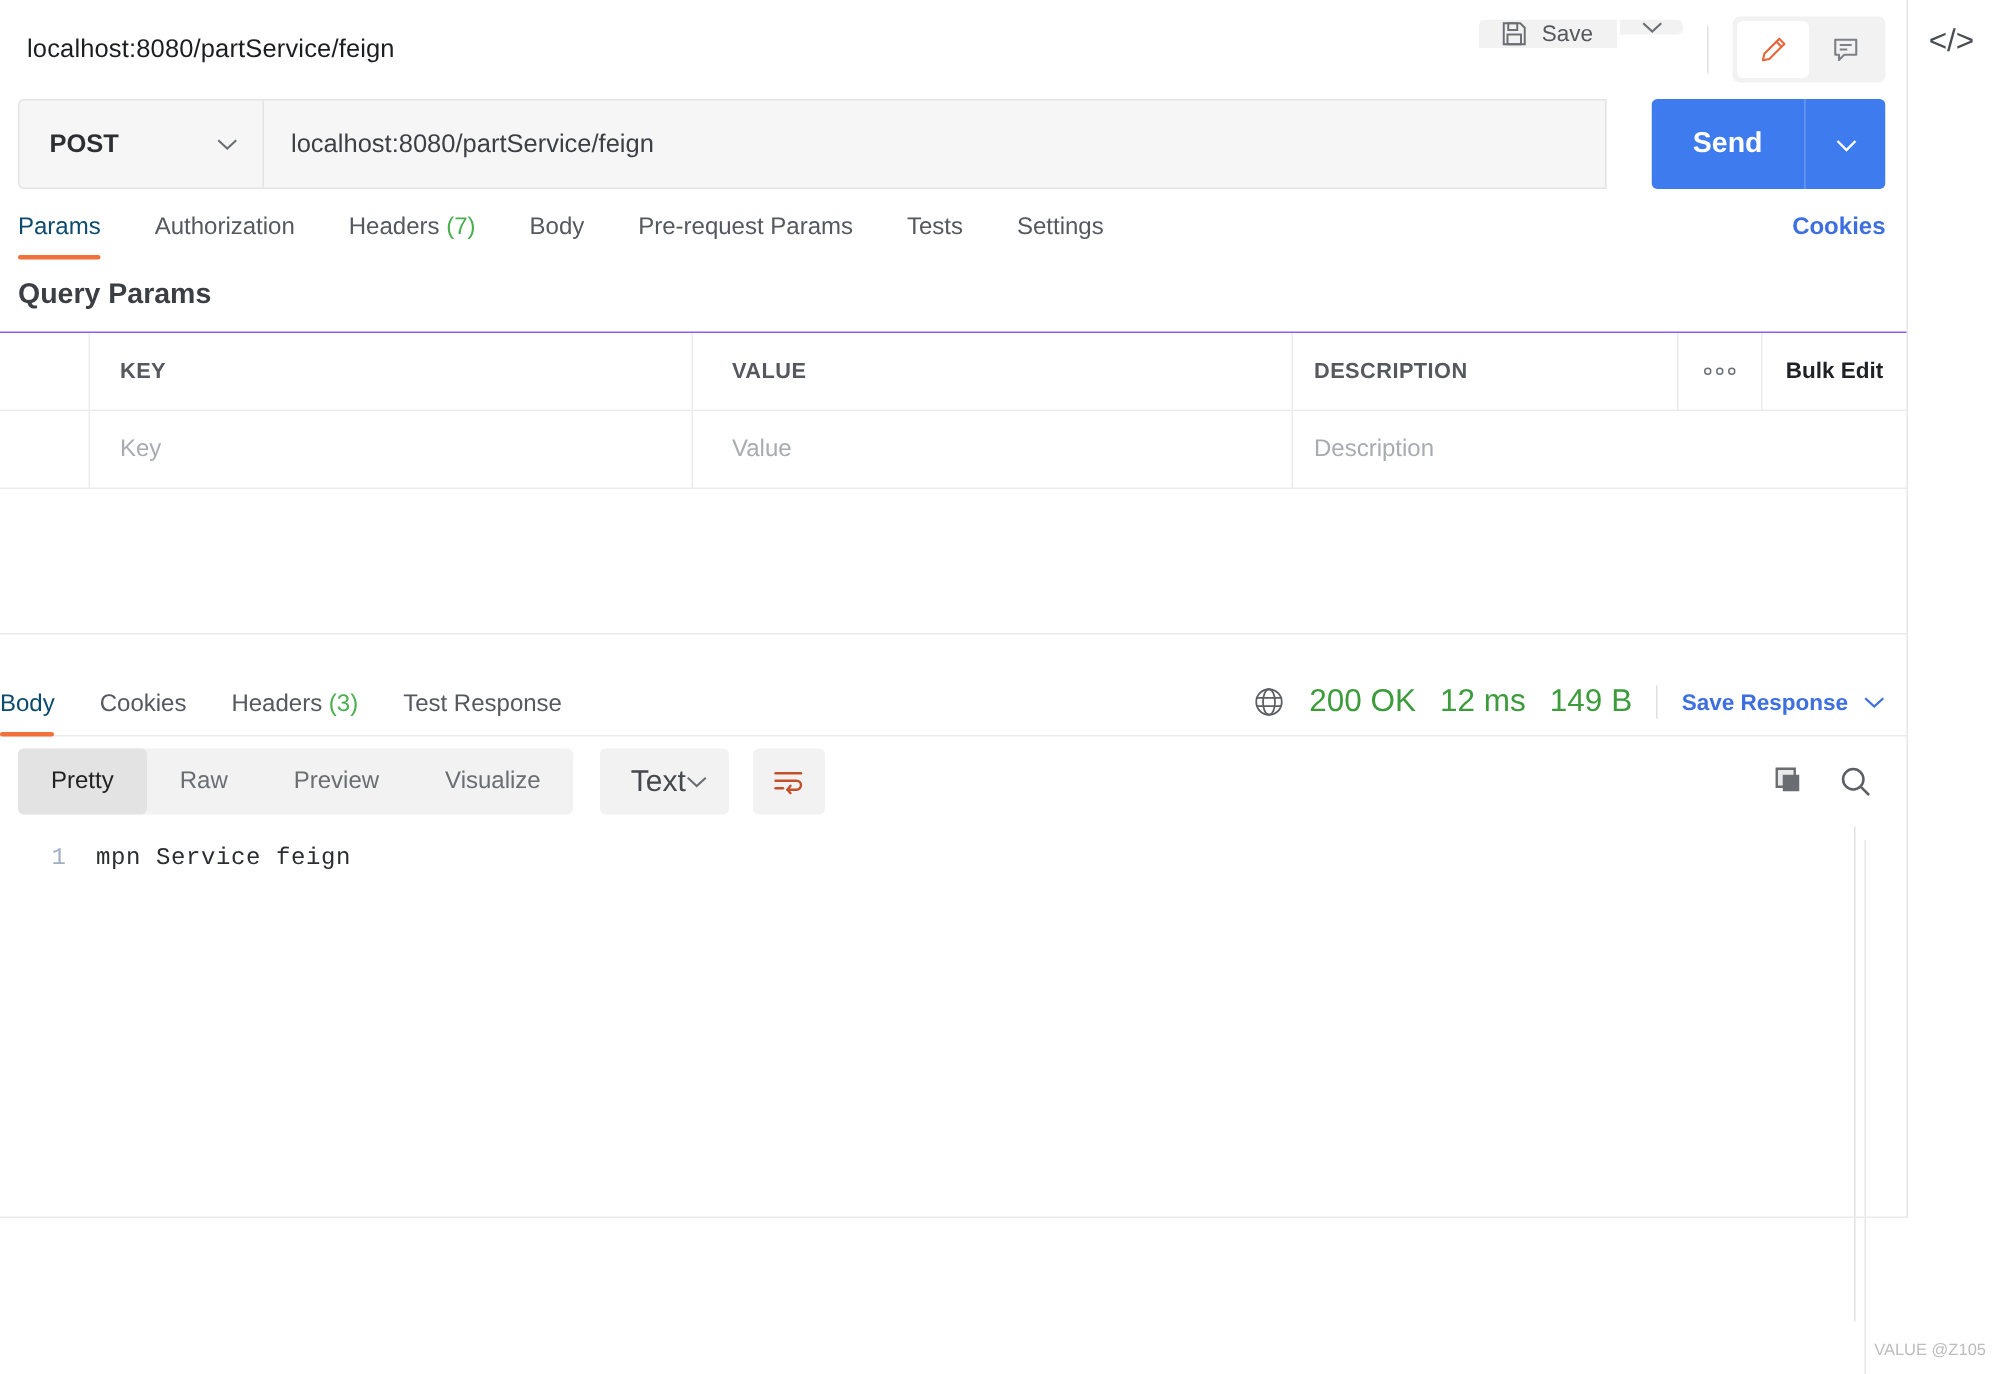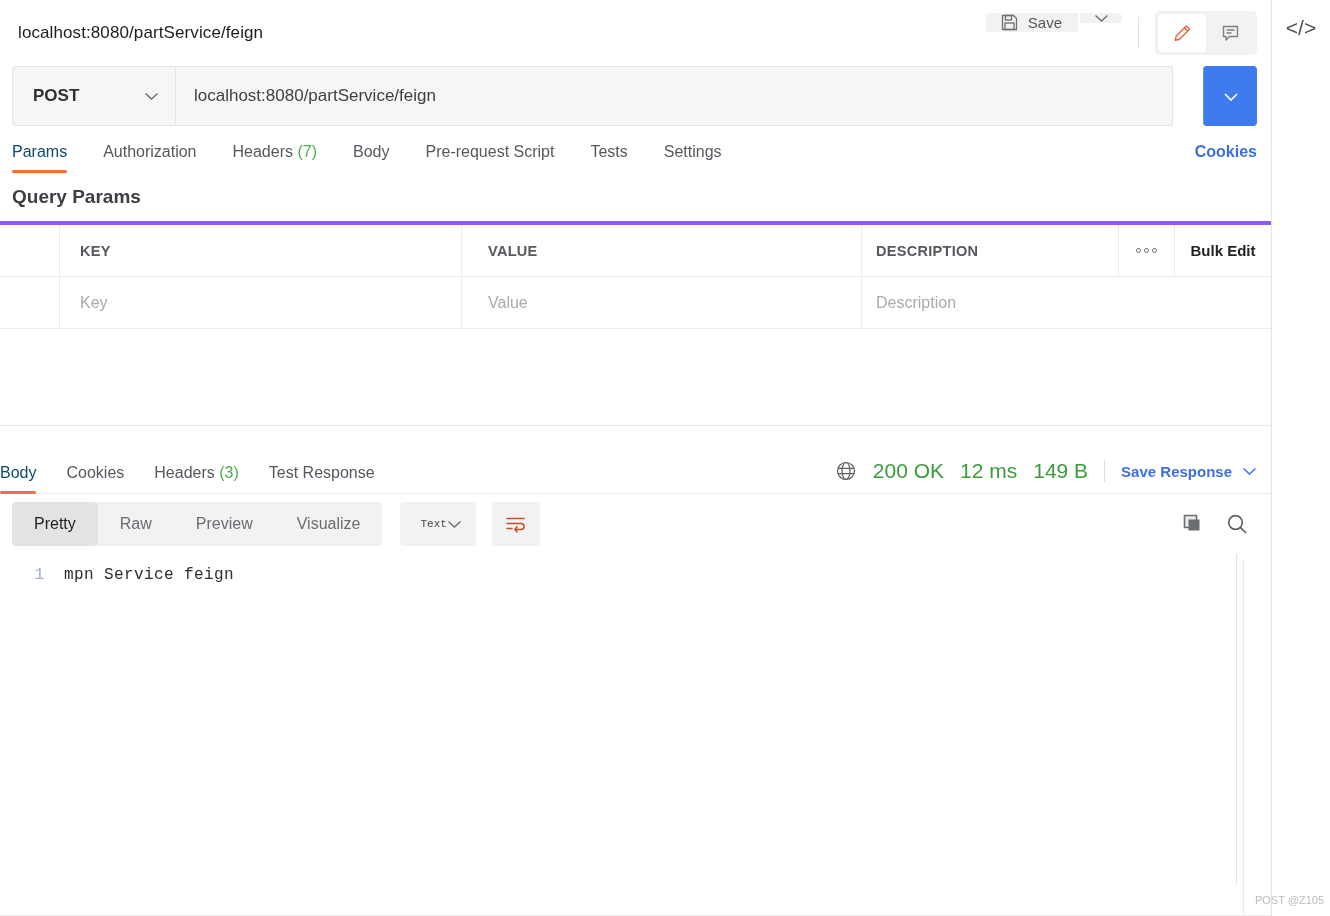--- a/index.html
+++ b/index.html
@@ -4,21 +4,21 @@
 <style>
   * { box-sizing: border-box; margin: 0; padding: 0; }
   html, body {
     width: 1330px; height: 916px;
     background: #ffffff;
     font-family: "Liberation Sans", sans-serif;
     color: #2c3036;
     overflow: hidden;
   }
   .app { position: relative; width: 1330px; height: 916px; display: flex; }
-  .main { width: 1272px; height: 916px; position: relative; border-right: 1px solid #e6e6e6; }
+  .main { width: 1272px; height: 812px; position: relative; border-right: 1px solid #e6e6e6; }
   .rail { width: 58px; height: 916px; background: #fff; display: flex; flex-direction: column; align-items: center; padding-top: 16px; }
 
   
   .header { height: 66px; display: flex; align-items: center; padding: 0 14px 0 18px; }
   .req-title { font-size: 17px; color: #1c1d1f; letter-spacing: .1px; }
   .header-right { margin-left: auto; display: flex; align-items: center; }
   .save-group { display: flex; align-items: flex-start; height: 40px; border-radius: 4px; overflow: hidden; }
   .save-btn { background: #f2f2f2; display: flex; align-items: center; gap: 9px; padding: 0 16px 0 14px; font-size: 15px; color: #54575c; cursor: pointer; }
   .save-caret { background: #f2f2f2; width: 42px; display: flex; align-items: center; justify-content: center; margin-left: 2px; border-radius: 0 4px 4px 0; cursor: pointer; }
   .hdr-div { width: 1px; height: 32px; background: #e1e1e1; margin: 0 16px; }
@@ -38,21 +38,21 @@
   
   .tabrow { height: 46px; display: flex; align-items: flex-end; padding: 0 14px 0 12px; }
   .tab { font-size: 16px; color: #55585e; padding: 0 0 11px 0; margin-right: 36px; cursor: pointer; position: relative; white-space: nowrap; }
   .tab.active { color: #0c4a6e; }
   .tab.active::after { content: ""; position: absolute; left: 0; right: 0; bottom: -1px; height: 3px; background: #f2713b; border-radius: 2px; }
   .tab .count { color: #4caf50; }
   .cookies-link { margin-left: auto; font-size: 16px; color: #3e6fe0; font-weight: bold; cursor: pointer; padding-bottom: 11px; }
 
   
   .qp-title { font-size: 19px; font-weight: bold; color: #3b3e43; padding: 14px 0 13px 12px; }
-  .tbl { border-top: 4px solid #8b5cf6; }
+  .tbl { border-top: 1px solid #8b5cf6; }
   .tbl-row { display: flex; border-bottom: 1px solid #ececec; }
   .cell-chk { width: 60px; border-right: 1px solid #ececec; }
   .cell-key { width: 402px; border-right: 1px solid #ececec; padding: 0 0 0 20px; display: flex; align-items: center; }
   .cell-val { width: 400px; border-right: 1px solid #ececec; padding: 0 0 0 26px; display: flex; align-items: center; }
   .cell-desc { flex: 1; padding: 0 0 0 14px; display: flex; align-items: center; }
   .head-row { height: 52px; }
   .head-row .cell-desc { border-right: 1px solid #ececec; }
   .cell-dots { width: 56px; border-right: 1px solid #ececec; display: flex; align-items: center; justify-content: center; cursor: pointer; }
   .cell-bulk { width: 96px; display: flex; align-items: center; justify-content: center; font-size: 15px; font-weight: bold; color: #1f2124; cursor: pointer; }
   .th { font-size: 14.5px; font-weight: bold; color: #55585d; letter-spacing: .3px; }
@@ -71,21 +71,21 @@
   .resp-meta { margin-left: auto; display: flex; align-items: center; gap: 16px; padding-bottom: 10px; }
   .globe { width: 22px; height: 22px; }
   .meta-txt { font-size: 21px; color: #3c9c3c; }
   .meta-div { width: 1px; height: 22px; background: #dfdfdf; }
   .save-resp { font-size: 15px; color: #3e6fe0; font-weight: bold; cursor: pointer; display: flex; align-items: center; gap: 10px; }
 
   .view-bar { height: 60px; display: flex; align-items: center; padding: 0 14px 0 12px; }
   .seg { display: flex; background: #f2f2f2; border-radius: 4px; height: 44px; align-items: stretch; }
   .seg-item { display: flex; align-items: center; padding: 0 22px; font-size: 16px; color: #6a6d72; cursor: pointer; border-radius: 4px; }
   .seg-item.active { background: #e3e3e3; color: #222; }
-  .fmt { margin-left: 18px; background: #f2f2f2; border-radius: 4px; height: 44px; display: flex; align-items: center; padding: 0 14px 0 20px; font-size: 11px; color: #45484d; cursor: pointer; font-family: Liberation Mono, monospace; }
+  .fmt { margin-left: 18px; background: #f2f2f2; border-radius: 4px; height: 44px; display: flex; align-items: center; padding: 0 14px 0 20px; font-size: 20px; color: #45484d; cursor: pointer; }
   .wrapbtn { margin-left: 16px; background: #f2f2f2; border-radius: 4px; width: 48px; height: 44px; display: flex; align-items: center; justify-content: center; cursor: pointer; }
   .view-right { margin-left: auto; display: flex; align-items: center; gap: 20px; padding-right: 8px; }
 
   .code { position: relative; padding-top: 12px; height: 330px; }
   .code-line { display: flex; font-family: "Liberation Mono", monospace; font-size: 16px; }
   .lineno { width: 64px; text-align: right; padding-right: 20px; color: #9fb0c2; }
   .code-txt { color: #2b2d30; letter-spacing: .4px; }
   .minimap { position: absolute; left: 1236px; top: 0; width: 1px; height: 330px; background: #e2e2e2; }
   .vsplit { position: absolute; left: 1243px; top: 560px; width: 1px; height: 356px; background: #e8e8e8; }
 
@@ -150,36 +150,37 @@
       <div class="method">
         <span>POST</span>
         <span>
           <svg width="15" height="10" viewBox="0 0 15 10" fill="none" stroke="#6b6e73" stroke-width="1.4">
               <path d="M1.5 2.5L7.5 8L13.5 2.5"></path>
             </svg>
         </span>
       </div>
       <div class="url-input">localhost:8080/partService/feign</div>
       <div class="send-group">
+        <div class="send-btn">Send</div>
         <div class="send-caret">
           <span>
             <svg width="16" height="11" viewBox="0 0 16 11" fill="none" stroke="#ffffff" stroke-width="1.6">
                 <path d="M2 3L8 9L14 3"></path>
               </svg>
           </span>
         </div>
       </div>
     </div>
 
     <div class="tabrow">
       <div class="tab active"><span>Params</span></div>
       <div class="tab"><span>Authorization</span></div>
       <div class="tab"><span>Headers</span> <span class="count">(7)</span></div>
       <div class="tab"><span>Body</span></div>
-      <div class="tab"><span>Pre-request Script</span></div>
+      <div class="tab"><span>Pre-request Params</span></div>
       <div class="tab"><span>Tests</span></div>
       <div class="tab"><span>Settings</span></div>
       <div class="cookies-link">Cookies</div>
     </div>
 
     <div class="qp-title">Query Params</div>
 
     <div class="tbl">
       <div class="tbl-row head-row">
         <div class="cell-chk"></div>
@@ -303,14 +304,14 @@
     </div>
 
     <div class="vsplit"></div>
     <div class="bottom-line"></div>
   </div>
 
   <div class="rail">
     <span class="code-icon">&lt;/&gt;</span>
   </div>
 
-  <div class="watermark">POST @Z105</div>
+  <div class="watermark">VALUE @Z105</div>
 </div>
 
 </body></html>

